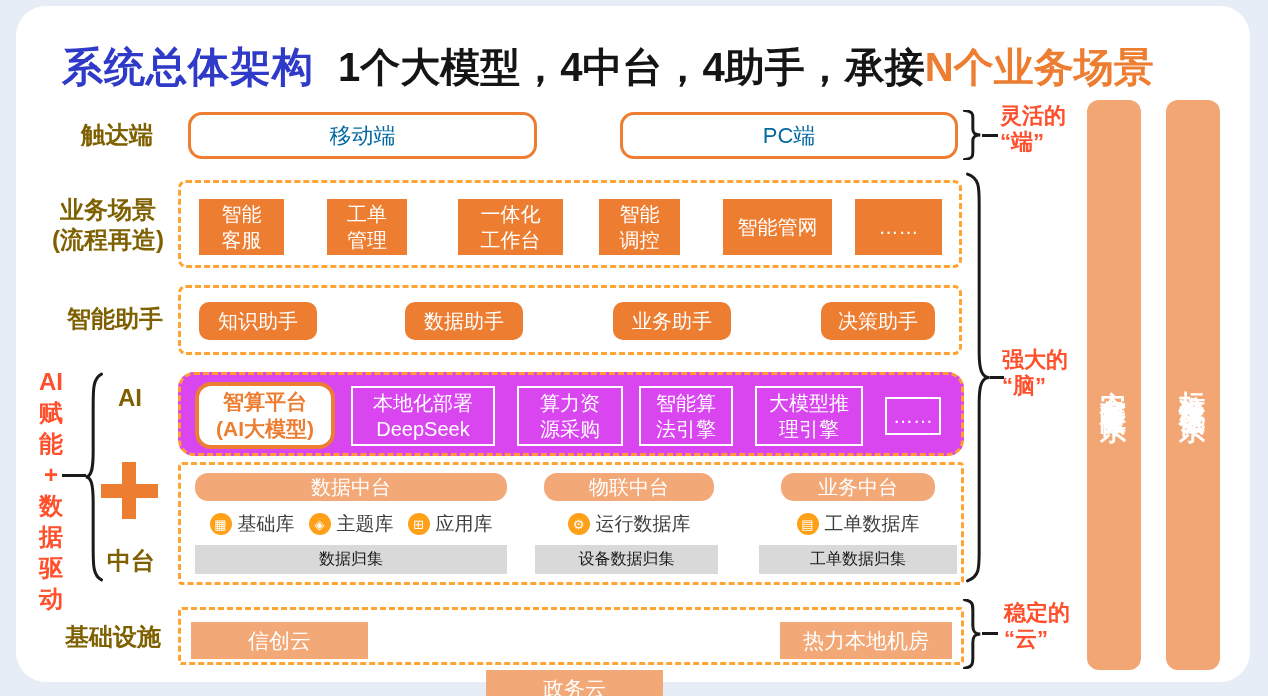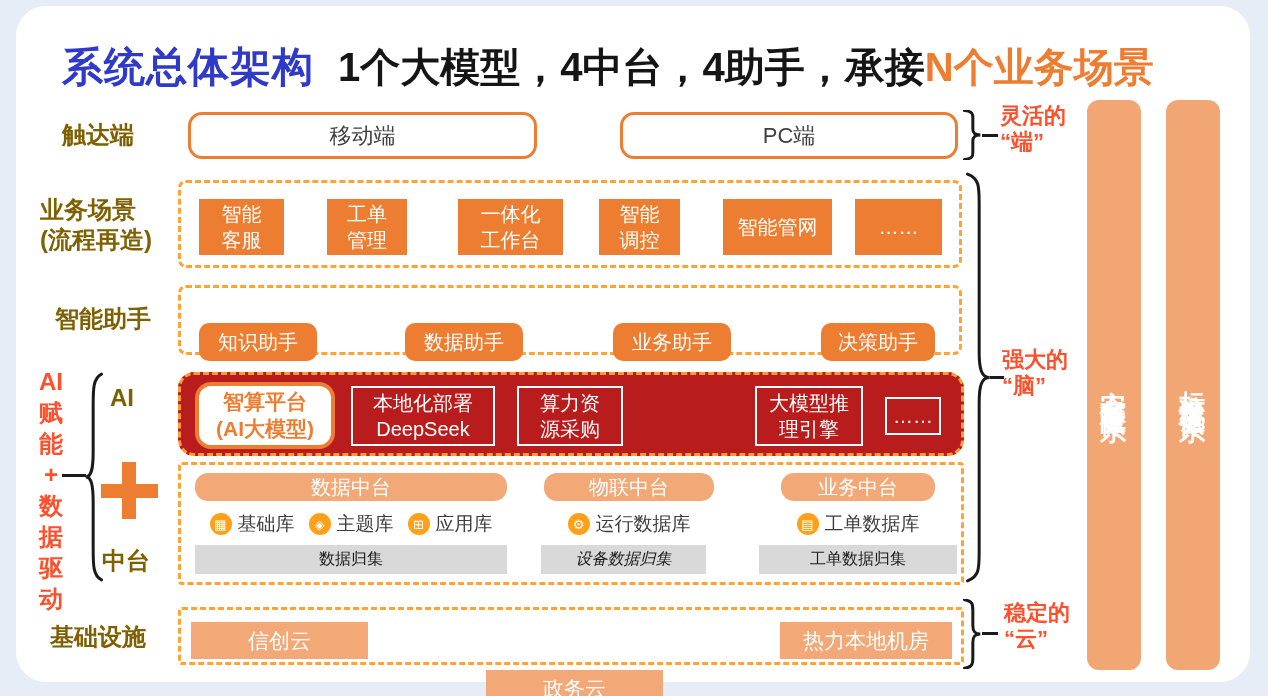--- a/index.html
+++ b/index.html
@@ -5,28 +5,28 @@
   html,body{margin:0;padding:0;}
   body{font-family:"Liberation Sans","DejaVu Sans",sans-serif;}
   .stage{position:relative;width:1268px;height:696px;background:#E7EDF6;overflow:hidden;}
   .card{position:absolute;left:16px;top:6px;width:1234px;height:676px;background:#ffffff;border-radius:30px;}
   .abs{position:absolute;box-sizing:border-box;}
   .pre{white-space:pre-line;}
   .title-row{position:absolute;left:62px;top:40px;display:flex;gap:24px;align-items:center;white-space:nowrap;}
   .title-main{font-size:41px;font-weight:bold;color:#2F3BC8;letter-spacing:1px;}
   .title-sub{font-size:40px;font-weight:bold;color:#151515;}
   .title-hl{color:#ED7D31;}
-  .row-label{font-size:24px;font-weight:bold;color:#7F6000;text-align:left;line-height:1.25;}
-  .outline-box{border:3px solid #ED7D31;border-radius:14px;background:#fff;color:#404040;
+  .row-label{font-size:24px;font-weight:bold;color:#7F6000;text-align:center;line-height:1.25;}
+  .outline-box{border:3px solid #ED7D31;border-radius:14px;background:#fff;color:#0369a1;
     display:flex;align-items:center;justify-content:center;font-size:22px;}
   .dashed{border:3px dashed #FFA433;border-radius:8px;background:#fff;}
   .solid-box{background:#ED7D31;color:#fff;display:flex;align-items:center;justify-content:center;
     font-size:20px;text-align:center;line-height:1.3;}
-  .round10{border-radius:10px;margin-top:21px;}
-  .ai-wrap{border:3px dashed #FF9C33;border-radius:16px;background:#b91c1c;}
+  .round10{border-radius:10px;}
+  .ai-wrap{border:3px dashed #FF9C33;border-radius:16px;background:#d946ef;}
   .ai-item{border:2px solid #ffffff;background:transparent;color:#fff;display:flex;align-items:center;
     justify-content:center;font-size:20px;text-align:center;line-height:1.3;}
   .ai-platform{background:#fff;border:4px solid #ED7D31;border-radius:16px;color:#ED7D31;font-weight:bold;
     display:flex;align-items:center;justify-content:center;font-size:21px;text-align:center;line-height:1.25;}
   .mid-header{background:#F3A877;color:#fff;border-radius:13px;display:flex;align-items:center;
     justify-content:center;font-size:20px;}
   .collect-bar{background:#D9D9D9;color:#1a1a1a;display:flex;align-items:center;justify-content:center;font-size:16px;}
   .db-row{display:flex;align-items:center;justify-content:center;gap:14px;}
   .db-item{display:flex;align-items:center;gap:6px;font-size:19px;color:#3d3d3d;}
   .db-icon{width:22px;height:22px;border-radius:50%;background:#FFA019;color:#fff;display:flex;
@@ -101,20 +101,22 @@
   </div>
   <div class="abs row-label" style="left:102px;top:546px;width:58px;">中台</div>
 
   <div class="abs ai-wrap" style="left:178px;top:372px;width:786px;height:84px;">
     <div class="abs ai-platform pre" style="left:14px;top:7px;width:140px;height:67px;">智算平台
 (AI大模型)</div>
     <div class="abs ai-item pre" style="left:170px;top:11px;width:144px;height:60px;">本地化部署
 DeepSeek</div>
     <div class="abs ai-item pre" style="left:336px;top:11px;width:106px;height:60px;">算力资
 源采购</div>
+    <div class="abs ai-item pre" style="left:458px;top:11px;width:94px;height:60px;">智能算
+法引擎</div>
     <div class="abs ai-item pre" style="left:574px;top:11px;width:108px;height:60px;">大模型推
 理引擎</div>
     <div class="abs ai-item" style="left:704px;top:22px;width:56px;height:38px;">……</div>
   </div>
 
   <div class="abs dashed" style="left:178px;top:462px;width:786px;height:123px;border-radius:4px;">
 
     <div class="abs" style="left:14px;top:0;width:312px;height:123px;">
       <div class="abs mid-header" style="left:0;top:8px;width:312px;height:28px;">数据中台</div>
       <div class="abs db-row" style="left:0;top:44px;width:312px;height:30px;">
@@ -135,21 +137,21 @@
     </div>
 
     <div class="abs" style="left:348px;top:0;width:200px;height:123px;">
       <div class="abs mid-header" style="left:15px;top:8px;width:170px;height:28px;">物联中台</div>
       <div class="abs db-row" style="left:0;top:44px;width:200px;height:30px;">
         <span class="db-item">
             <span class="db-icon">⚙</span>
             <span>运行数据库</span>
           </span>
       </div>
-      <div class="abs collect-bar" style="left:12px;top:80px;width:165px;height:29px;font-style:italic;">设备数据归集</div>
+      <div class="abs collect-bar" style="left:6px;top:80px;width:183px;height:29px;">设备数据归集</div>
     </div>
 
     <div class="abs" style="left:578px;top:0;width:198px;height:123px;">
       <div class="abs mid-header" style="left:22px;top:8px;width:154px;height:28px;">业务中台</div>
       <div class="abs db-row" style="left:0;top:44px;width:198px;height:30px;">
         <span class="db-item">
             <span class="db-icon">▤</span>
             <span>工单数据库</span>
           </span>
       </div>

